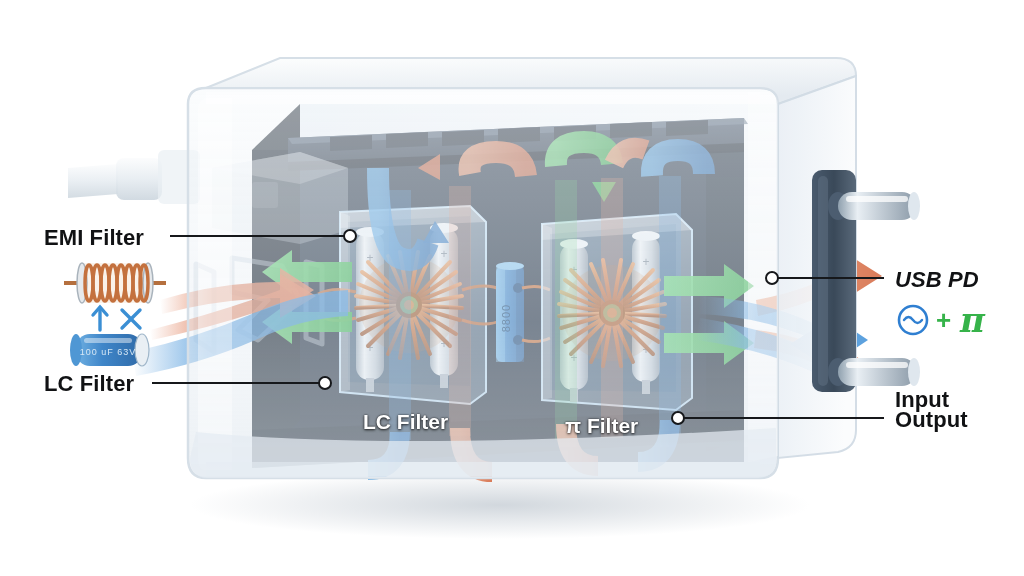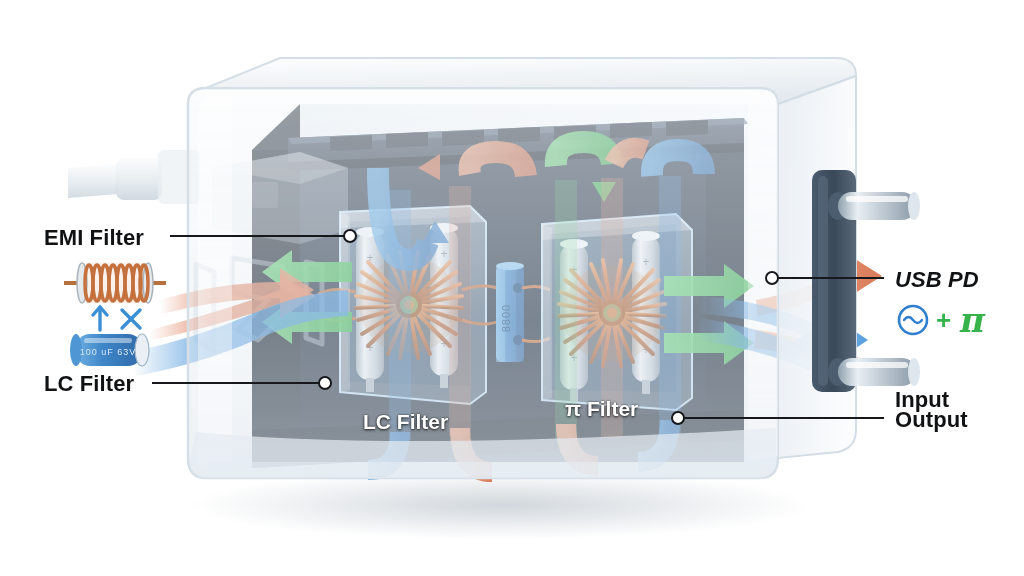--- a/index.html
+++ b/index.html
@@ -449,21 +449,21 @@
   <div id="callout-labels">
       <div class="label lg" style="left: 44px; top: 225px;">EMI Filter</div>
       <div class="label lg" style="left: 44px; top: 371px;">LC Filter</div>
       <div class="label lg" style="left: 895px; top: 267px; font-style: italic;">USB PD</div>
       <div class="label lg" style="left: 895px; top: 407px; text-align: right;">Output</div>
     </div>
 
   <div class="label lg" style="left:895px; top:387px;">Input</div>
 
   <div class="inner-label" style="left:363px; top:410px;">LC Filter</div>
-  <div class="inner-label" style="left:565px; top:397px;text-align:right;">π Filter</div>
+  <div class="inner-label" style="left:565px; top:414px;text-align:right;">π Filter</div>
 
   <svg class="layer" viewBox="0 0 1024 576">
 
     <g>
       <line x1="64" y1="283" x2="82" y2="283" stroke="#b5703e" stroke-width="4"></line>
       <line x1="148" y1="283" x2="166" y2="283" stroke="#b5703e" stroke-width="4"></line>
       <rect x="80" y="263" width="70" height="40" rx="6" fill="#f2d9c4" opacity="0.35"></rect>
       <ellipse cx="82" cy="283" rx="5" ry="20" fill="#e6e9ec" stroke="#a9b3bc" stroke-width="1.5"></ellipse>
       <ellipse cx="148" cy="283" rx="5" ry="20" fill="#e6e9ec" stroke="#a9b3bc" stroke-width="1.5"></ellipse>
       <g stroke="#c4713e" stroke-width="3.4" fill="none">

